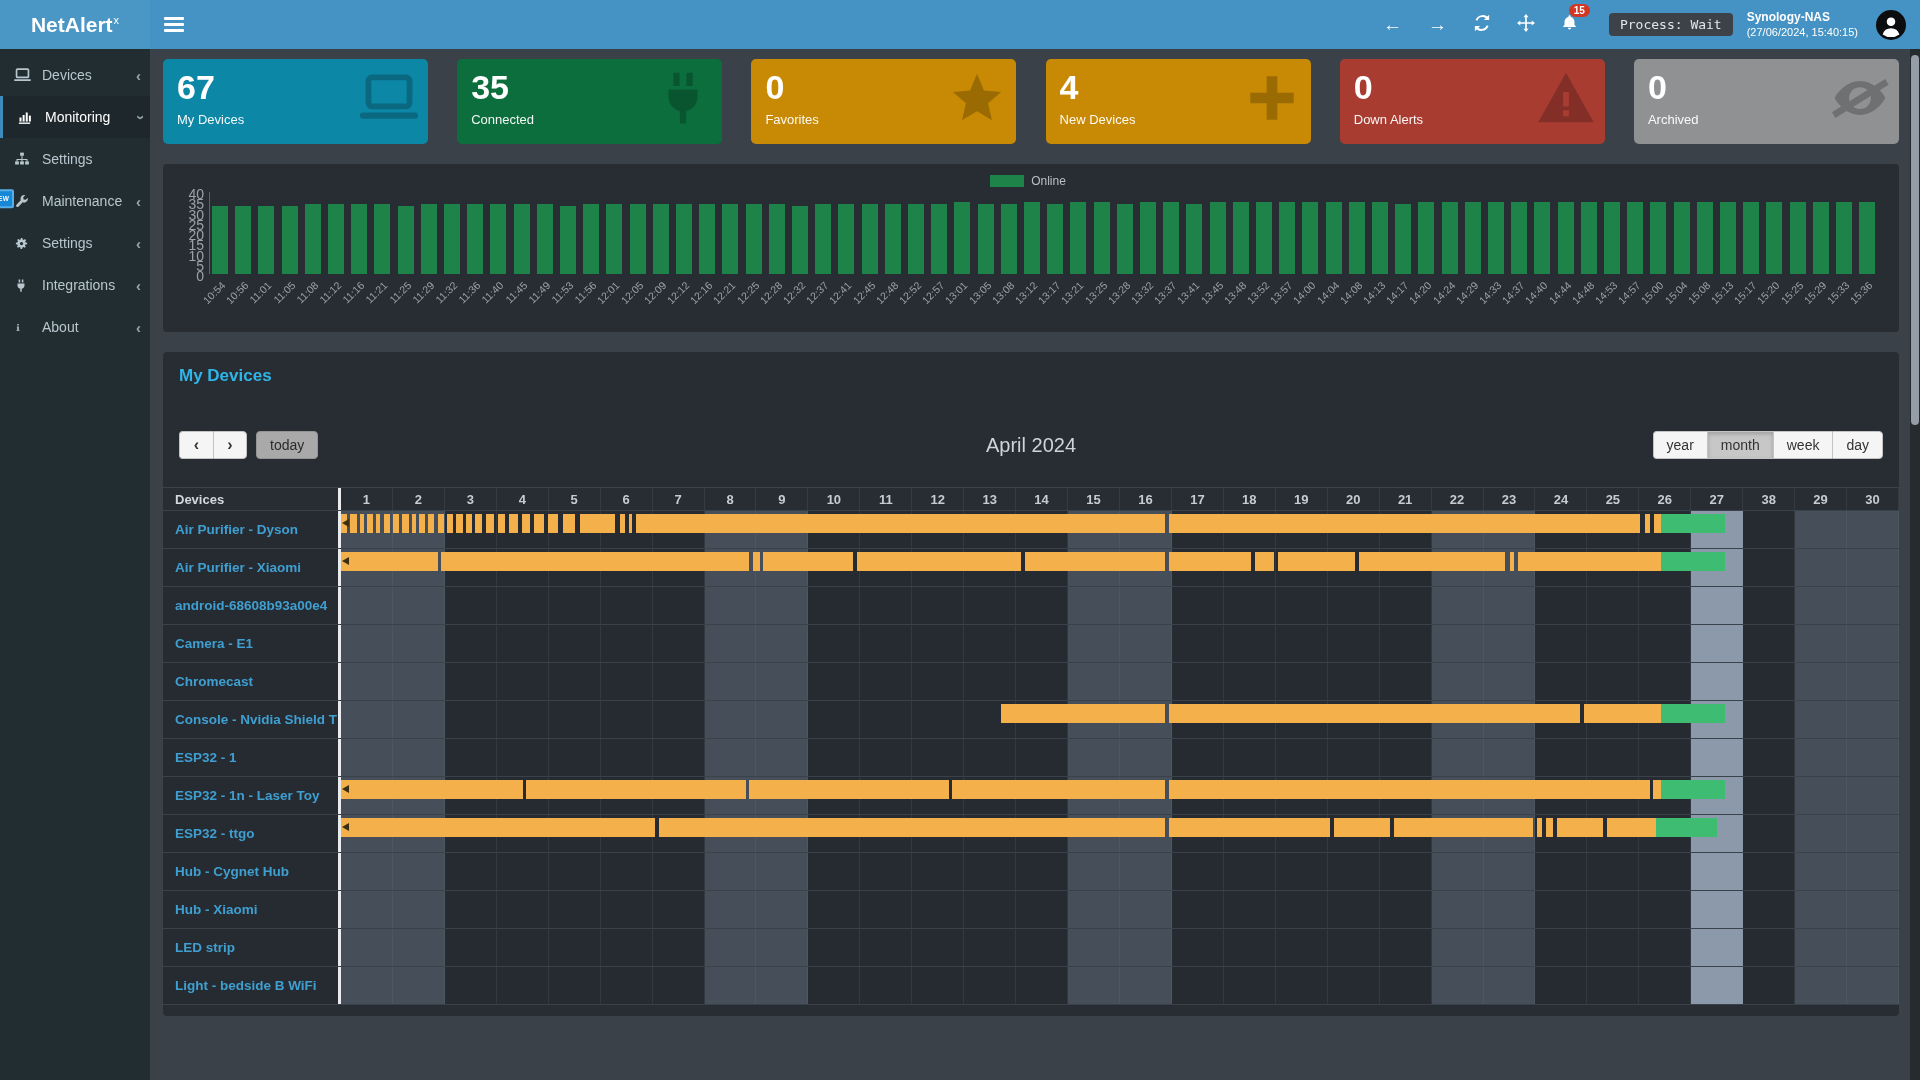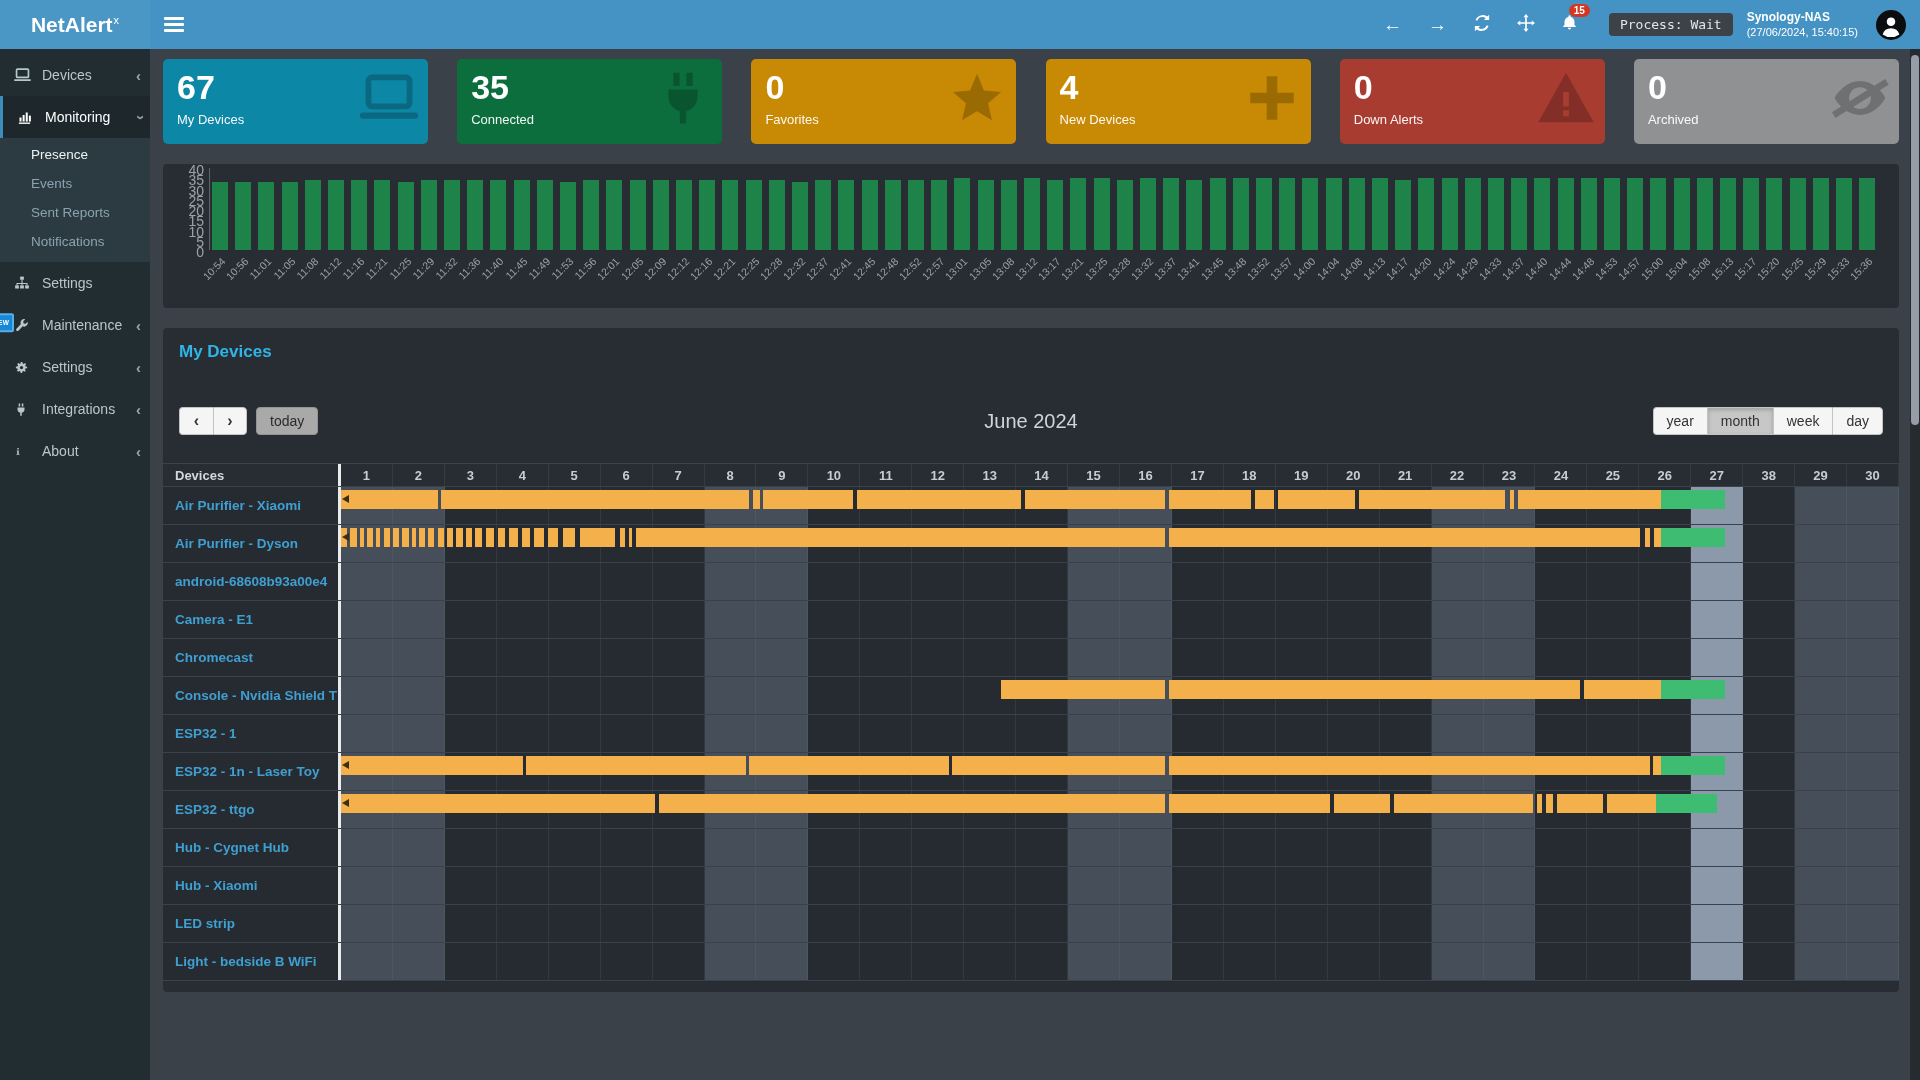--- a/index.html
+++ b/index.html
@@ -179,26 +179,20 @@
             <path fill="currentColor" d="M3 20h18v2.2H3z"></path>
             <rect x="4" y="12" width="3.2" height="6.5" fill="currentColor"></rect>
             <rect x="9" y="8" width="3.2" height="10.5" fill="currentColor"></rect>
             <rect x="14" y="4" width="3.2" height="14.5" fill="currentColor"></rect>
             <rect x="19" y="9" width="3.2" height="9.5" fill="currentColor"></rect>
           </svg>
         </span>
         <span>Monitoring</span>
         <span class="chev down">‹</span>
       </div>
-      <div class="submenu">
-        <div class="sub-item current">Presence</div>
-        <div class="sub-item">Events</div>
-        <div class="sub-item">Sent Reports</div>
-        <div class="sub-item">Notifications</div>
-      </div>
       <div class="nav-item">
         <span class="nic">
           <svg viewBox="0 0 24 24" width="16" height="15">
             <rect x="9" y="1" width="6" height="5" fill="currentColor"></rect>
             <rect x="1" y="15" width="6" height="5" fill="currentColor"></rect>
             <rect x="9" y="15" width="6" height="5" fill="currentColor"></rect>
             <rect x="17" y="15" width="6" height="5" fill="currentColor"></rect>
             <path d="M12 6v4M4 15v-3h16v3M12 10v5" stroke="currentColor" stroke-width="1.7" fill="none"></path>
           </svg>
         </span>
@@ -290,20 +284,24 @@
         <div class="lbl">Archived</div>
         <span class="cicon"><svg viewBox="0 0 24 24">
             <path fill="currentColor" fill-rule="evenodd" d="M12 5c5 0 9 4 10.5 7C21 15 17 19 12 19S3 15 1.5 12C3 9 7 5 12 5zm0 2.5a4.5 4.5 0 1 0 0 9 4.5 4.5 0 0 0 0-9z"></path>
             <rect x="-1" y="10.8" width="26" height="2.8" transform="rotate(-32 12 12)" fill="currentColor"></rect>
           </svg></span>
       </div>
     </div>
 
   <div class="panel">
     <div class="chart-wrap">
+      <div class="legend">
+        <span class="swatch"></span>
+        <span>Online</span>
+      </div>
       <div class="plot" id="plot">
         <div class="yticks" id="yticks">
             <span style="top: 76px;">0</span>
             <span style="top: 65.75px;">5</span>
             <span style="top: 55.5px;">10</span>
             <span style="top: 45.25px;">15</span>
             <span style="top: 35px;">20</span>
             <span style="top: 24.75px;">25</span>
             <span style="top: 14.5px;">30</span>
             <span style="top: 4.25px;">35</span>
@@ -460,21 +458,21 @@
   </div>
 
   <div class="panel cal-panel">
     <h2 class="cal-title">My Devices</h2>
     <div class="cal-toolbar">
       <span class="btn-group">
         <button class="fc-btn nav">‹</button>
         <button class="fc-btn nav">›</button>
       </span>
       <button class="fc-btn today">today</button>
-      <span class="cal-month-title">June 2024</span>
+      <span class="cal-month-title">April 2024</span>
       <span class="btn-group cal-views" id="cal-views">
           <button class="fc-btn">year</button>
           <button class="fc-btn active">month</button>
           <button class="fc-btn">week</button>
           <button class="fc-btn">day</button>
         </span>
     </div>
     <div class="cal-table">
       <div class="cal-hrow">
         <div class="devcol-h">Devices</div>
@@ -506,69 +504,20 @@
             <span>25</span>
             <span>26</span>
             <span>27</span>
             <span>38</span>
             <span>29</span>
             <span>30</span>
           </div>
       </div>
       <div id="cal-rows">
           <div class="cal-row">
-            <div class="name-cell">Air Purifier - Xiaomi</div>
-            <div class="row-grid">
-              <div class="cell wk"></div>
-              <div class="cell wk"></div>
-              <div class="cell"></div>
-              <div class="cell"></div>
-              <div class="cell"></div>
-              <div class="cell"></div>
-              <div class="cell"></div>
-              <div class="cell wk"></div>
-              <div class="cell wk"></div>
-              <div class="cell"></div>
-              <div class="cell"></div>
-              <div class="cell"></div>
-              <div class="cell"></div>
-              <div class="cell"></div>
-              <div class="cell wk"></div>
-              <div class="cell wk"></div>
-              <div class="cell"></div>
-              <div class="cell"></div>
-              <div class="cell"></div>
-              <div class="cell"></div>
-              <div class="cell"></div>
-              <div class="cell wk"></div>
-              <div class="cell wk"></div>
-              <div class="cell"></div>
-              <div class="cell"></div>
-              <div class="cell"></div>
-              <div class="cell today"></div>
-              <div class="cell"></div>
-              <div class="cell wk"></div>
-              <div class="cell wk"></div>
-              <div class="seg orange" style="left: 0%; width: 6.2%;"></div>
-              <div class="seg orange" style="left: 6.4%; width: 19.8%;"></div>
-              <div class="seg orange" style="left: 26.4667%; width: 0.4%;"></div>
-              <div class="seg orange" style="left: 27.0667%; width: 5.8%;"></div>
-              <div class="seg orange" style="left: 33.1333%; width: 10.5333%;"></div>
-              <div class="seg orange" style="left: 43.9333%; width: 8.93333%;"></div>
-              <div class="seg orange" style="left: 53.1333%; width: 5.26667%;"></div>
-              <div class="seg orange" style="left: 58.6667%; width: 1.2%;"></div>
-              <div class="seg orange" style="left: 60.1333%; width: 4.93333%;"></div>
-              <div class="seg orange" style="left: 65.3333%; width: 9.4%;"></div>
-              <div class="seg orange" style="left: 75%; width: 0.266667%;"></div>
-              <div class="seg orange" style="left: 75.5333%; width: 9.2%;"></div>
-              <div class="seg green" style="left: 84.7333%; width: 4.1%;"></div>
-              <div class="cont"></div>
-            </div>
-          </div>
-          <div class="cal-row">
             <div class="name-cell">Air Purifier - Dyson</div>
             <div class="row-grid">
               <div class="cell wk"></div>
               <div class="cell wk"></div>
               <div class="cell"></div>
               <div class="cell"></div>
               <div class="cell"></div>
               <div class="cell"></div>
               <div class="cell"></div>
               <div class="cell wk"></div>
@@ -622,20 +571,69 @@
               <div class="seg orange" style="left: 18.4667%; width: 0.2%;"></div>
               <div class="seg orange" style="left: 18.9333%; width: 33.9333%;"></div>
               <div class="seg orange" style="left: 53.1333%; width: 30.2667%;"></div>
               <div class="seg orange" style="left: 83.6667%; width: 0.333333%;"></div>
               <div class="seg orange" style="left: 84.2667%; width: 0.466667%;"></div>
               <div class="seg green" style="left: 84.7333%; width: 4.1%;"></div>
               <div class="cont"></div>
             </div>
           </div>
           <div class="cal-row">
+            <div class="name-cell">Air Purifier - Xiaomi</div>
+            <div class="row-grid">
+              <div class="cell wk"></div>
+              <div class="cell wk"></div>
+              <div class="cell"></div>
+              <div class="cell"></div>
+              <div class="cell"></div>
+              <div class="cell"></div>
+              <div class="cell"></div>
+              <div class="cell wk"></div>
+              <div class="cell wk"></div>
+              <div class="cell"></div>
+              <div class="cell"></div>
+              <div class="cell"></div>
+              <div class="cell"></div>
+              <div class="cell"></div>
+              <div class="cell wk"></div>
+              <div class="cell wk"></div>
+              <div class="cell"></div>
+              <div class="cell"></div>
+              <div class="cell"></div>
+              <div class="cell"></div>
+              <div class="cell"></div>
+              <div class="cell wk"></div>
+              <div class="cell wk"></div>
+              <div class="cell"></div>
+              <div class="cell"></div>
+              <div class="cell"></div>
+              <div class="cell today"></div>
+              <div class="cell"></div>
+              <div class="cell wk"></div>
+              <div class="cell wk"></div>
+              <div class="seg orange" style="left: 0%; width: 6.2%;"></div>
+              <div class="seg orange" style="left: 6.4%; width: 19.8%;"></div>
+              <div class="seg orange" style="left: 26.4667%; width: 0.4%;"></div>
+              <div class="seg orange" style="left: 27.0667%; width: 5.8%;"></div>
+              <div class="seg orange" style="left: 33.1333%; width: 10.5333%;"></div>
+              <div class="seg orange" style="left: 43.9333%; width: 8.93333%;"></div>
+              <div class="seg orange" style="left: 53.1333%; width: 5.26667%;"></div>
+              <div class="seg orange" style="left: 58.6667%; width: 1.2%;"></div>
+              <div class="seg orange" style="left: 60.1333%; width: 4.93333%;"></div>
+              <div class="seg orange" style="left: 65.3333%; width: 9.4%;"></div>
+              <div class="seg orange" style="left: 75%; width: 0.266667%;"></div>
+              <div class="seg orange" style="left: 75.5333%; width: 9.2%;"></div>
+              <div class="seg green" style="left: 84.7333%; width: 4.1%;"></div>
+              <div class="cont"></div>
+            </div>
+          </div>
+          <div class="cal-row">
             <div class="name-cell">android-68608b93a00e4</div>
             <div class="row-grid">
               <div class="cell wk"></div>
               <div class="cell wk"></div>
               <div class="cell"></div>
               <div class="cell"></div>
               <div class="cell"></div>
               <div class="cell"></div>
               <div class="cell"></div>
               <div class="cell wk"></div>

